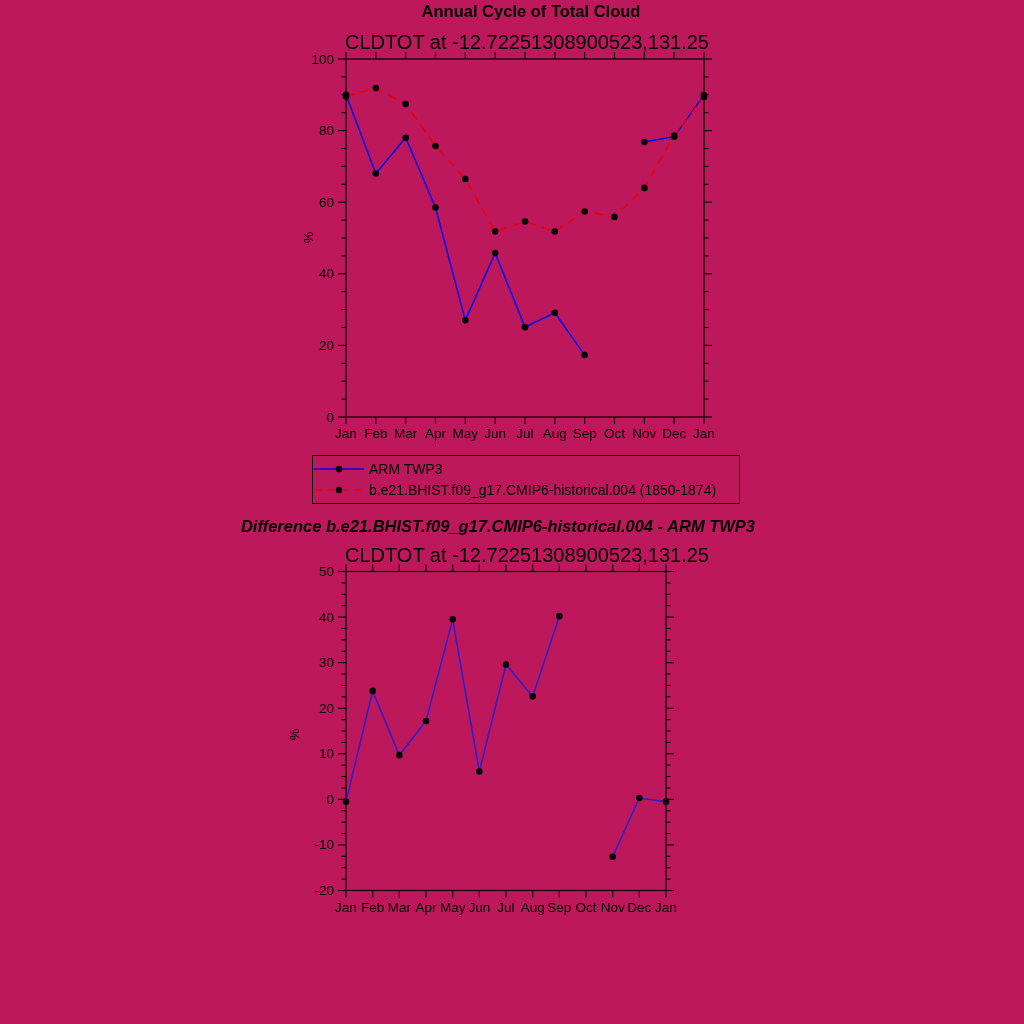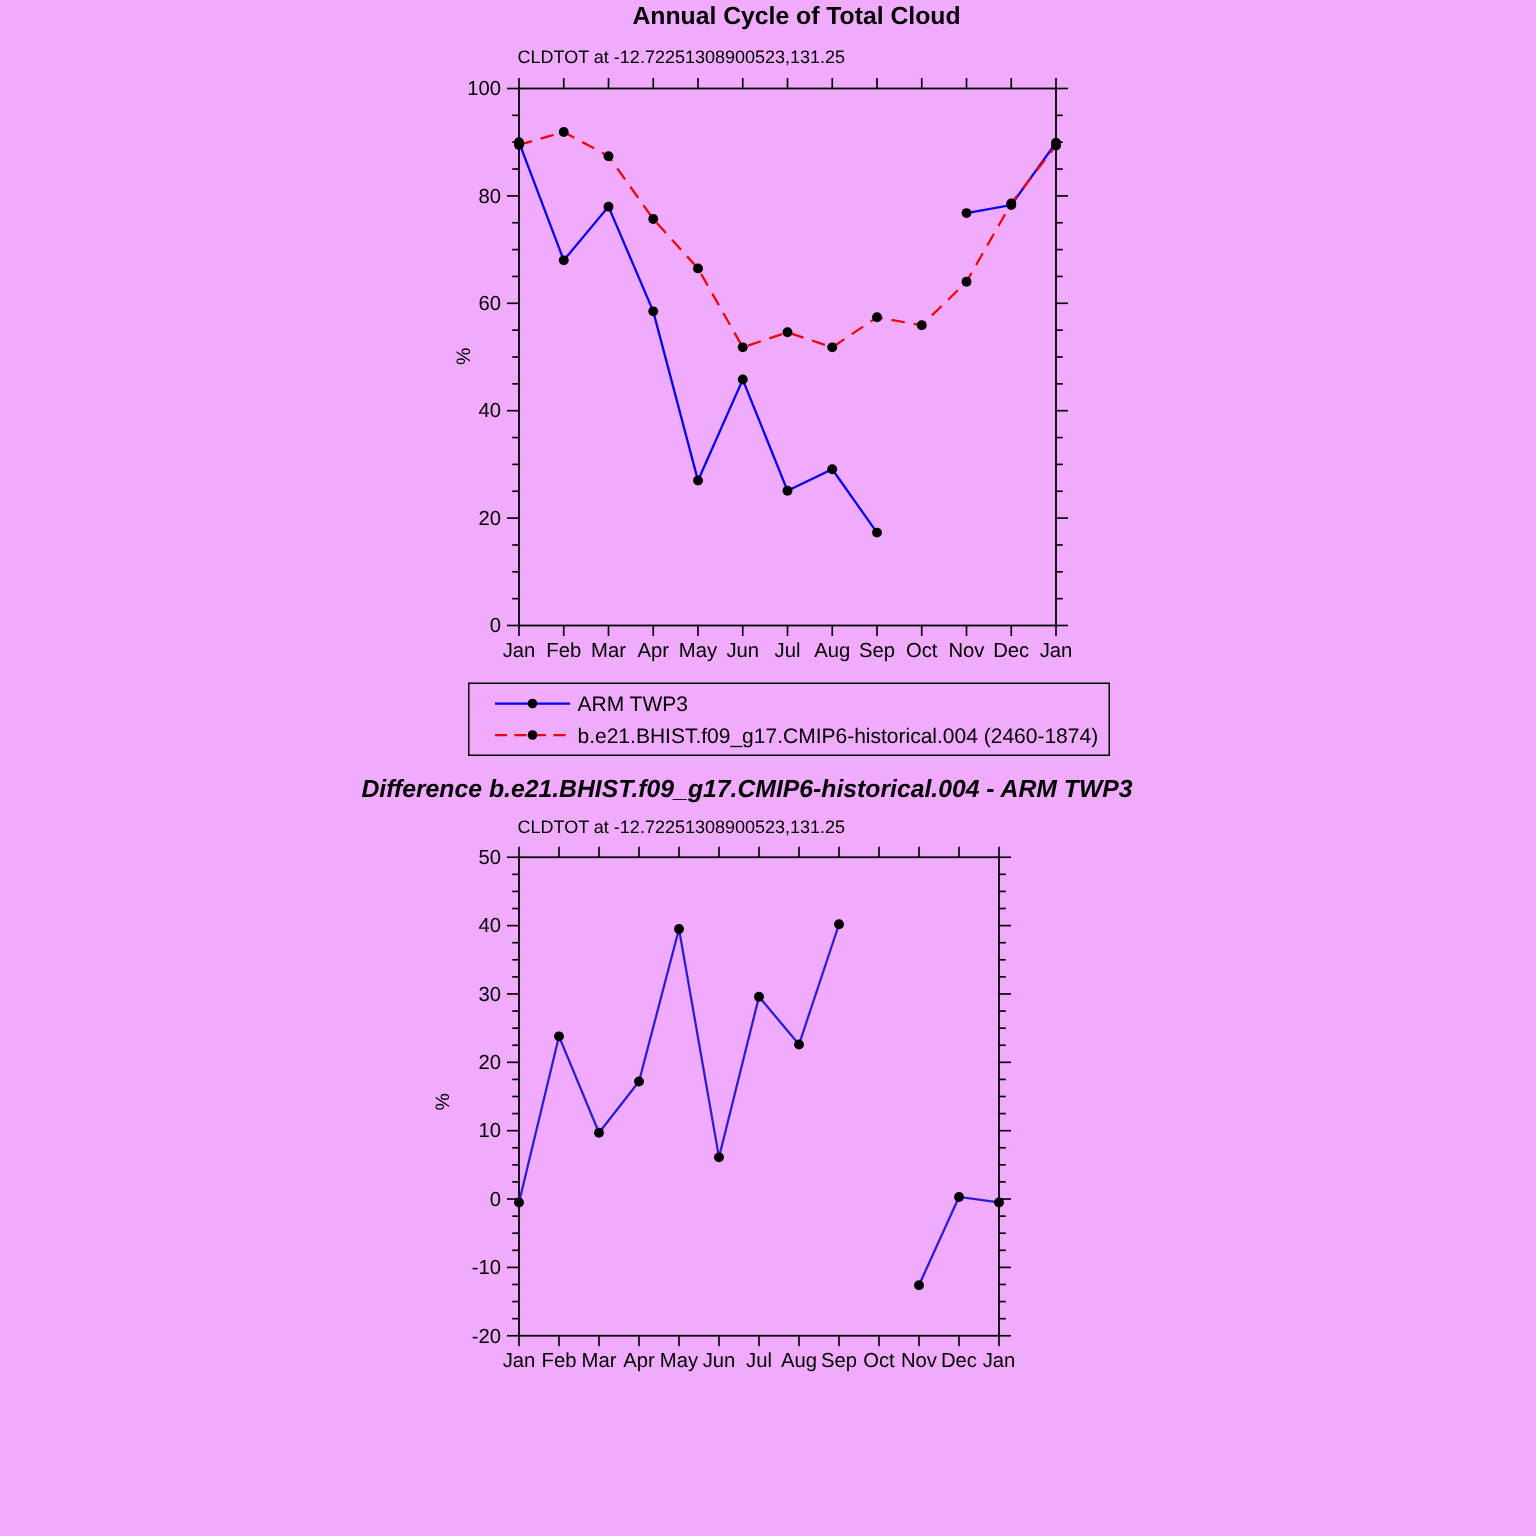--- a/index.html
+++ b/index.html
@@ -1,52 +1,52 @@
 <!DOCTYPE html>
 <html><head>
 <meta charset="utf-8">
 <style>
   html, body { margin: 0; padding: 0; background: #ffffff; }
   .canvas {
     position: relative;
     width: 1024px;
     height: 1024px;
-    background: #f0abfc;
+    background: #be185d;
     font-family: "Liberation Sans", sans-serif;
     color: #000;
     overflow: hidden;
   }
   .abs { position: absolute; white-space: nowrap; }
   .chart-title {
     font-size: 16.5px;
     font-weight: bold;
     transform: translateX(-50%);
   }
-  .chart-subtitle { font-size: 12px; }
+  .chart-subtitle { font-size: 20px; }
   .ylab {
     font-size: 13px;
     transform: rotate(-90deg);
     transform-origin: center;
   }
   #charts-svg { position: absolute; left: 0; top: 0; }
   #charts-svg text {
     font-family: "Liberation Sans", sans-serif;
     font-size: 13.5px;
     fill: #000;
   }
   .legend-box {
     left: 312px; top: 455px;
     width: 428px; height: 49px;
     border: 1.2px solid #000;
     box-sizing: border-box;
     display: flex;
     flex-direction: column;
     justify-content: center;
     gap: 3px;
-    padding-left: 16px;
+    padding-left: 0;
   }
   .legend-row { display: flex; align-items: center; height: 18px; }
   .legend-sample { width: 52px; height: 12px; flex: 0 0 52px; }
   .legend-label { font-size: 14px; margin-left: 4px; }
 </style>
 </head>
 <body>
 
 <div class="canvas">
 
@@ -305,21 +305,21 @@
           <line x1="1" y1="6" x2="51" y2="6" stroke="#0000ee" stroke-width="1.5" stroke-dasharray="none"></line>
           <circle cx="26" cy="6" r="3.2" fill="#000"></circle>
         </svg>
       <span class="legend-label">ARM TWP3</span>
     </div>
     <div class="legend-row">
       <svg class="legend-sample" viewBox="0 0 52 12">
           <line x1="1" y1="6" x2="51" y2="6" stroke="#ee0000" stroke-width="1.5" stroke-dasharray="8,5"></line>
           <circle cx="26" cy="6" r="3.2" fill="#000"></circle>
         </svg>
-      <span class="legend-label">b.e21.BHIST.f09_g17.CMIP6-historical.004 (2460-1874)</span>
+      <span class="legend-label">b.e21.BHIST.f09_g17.CMIP6-historical.004 (1850-1874)</span>
     </div>
   </div>
 
   <div class="abs chart-title" style="left:498px; top:517px;font-style:italic;">Difference b.e21.BHIST.f09_g17.CMIP6-historical.004 - ARM TWP3</div>
 
   <div class="abs chart-subtitle" style="left:345px; top:544px;">CLDTOT at -12.72251308900523,131.25</div>
 
   <div class="abs ylab" style="left:289px; top:727px;">%</div>
 
 </div>

